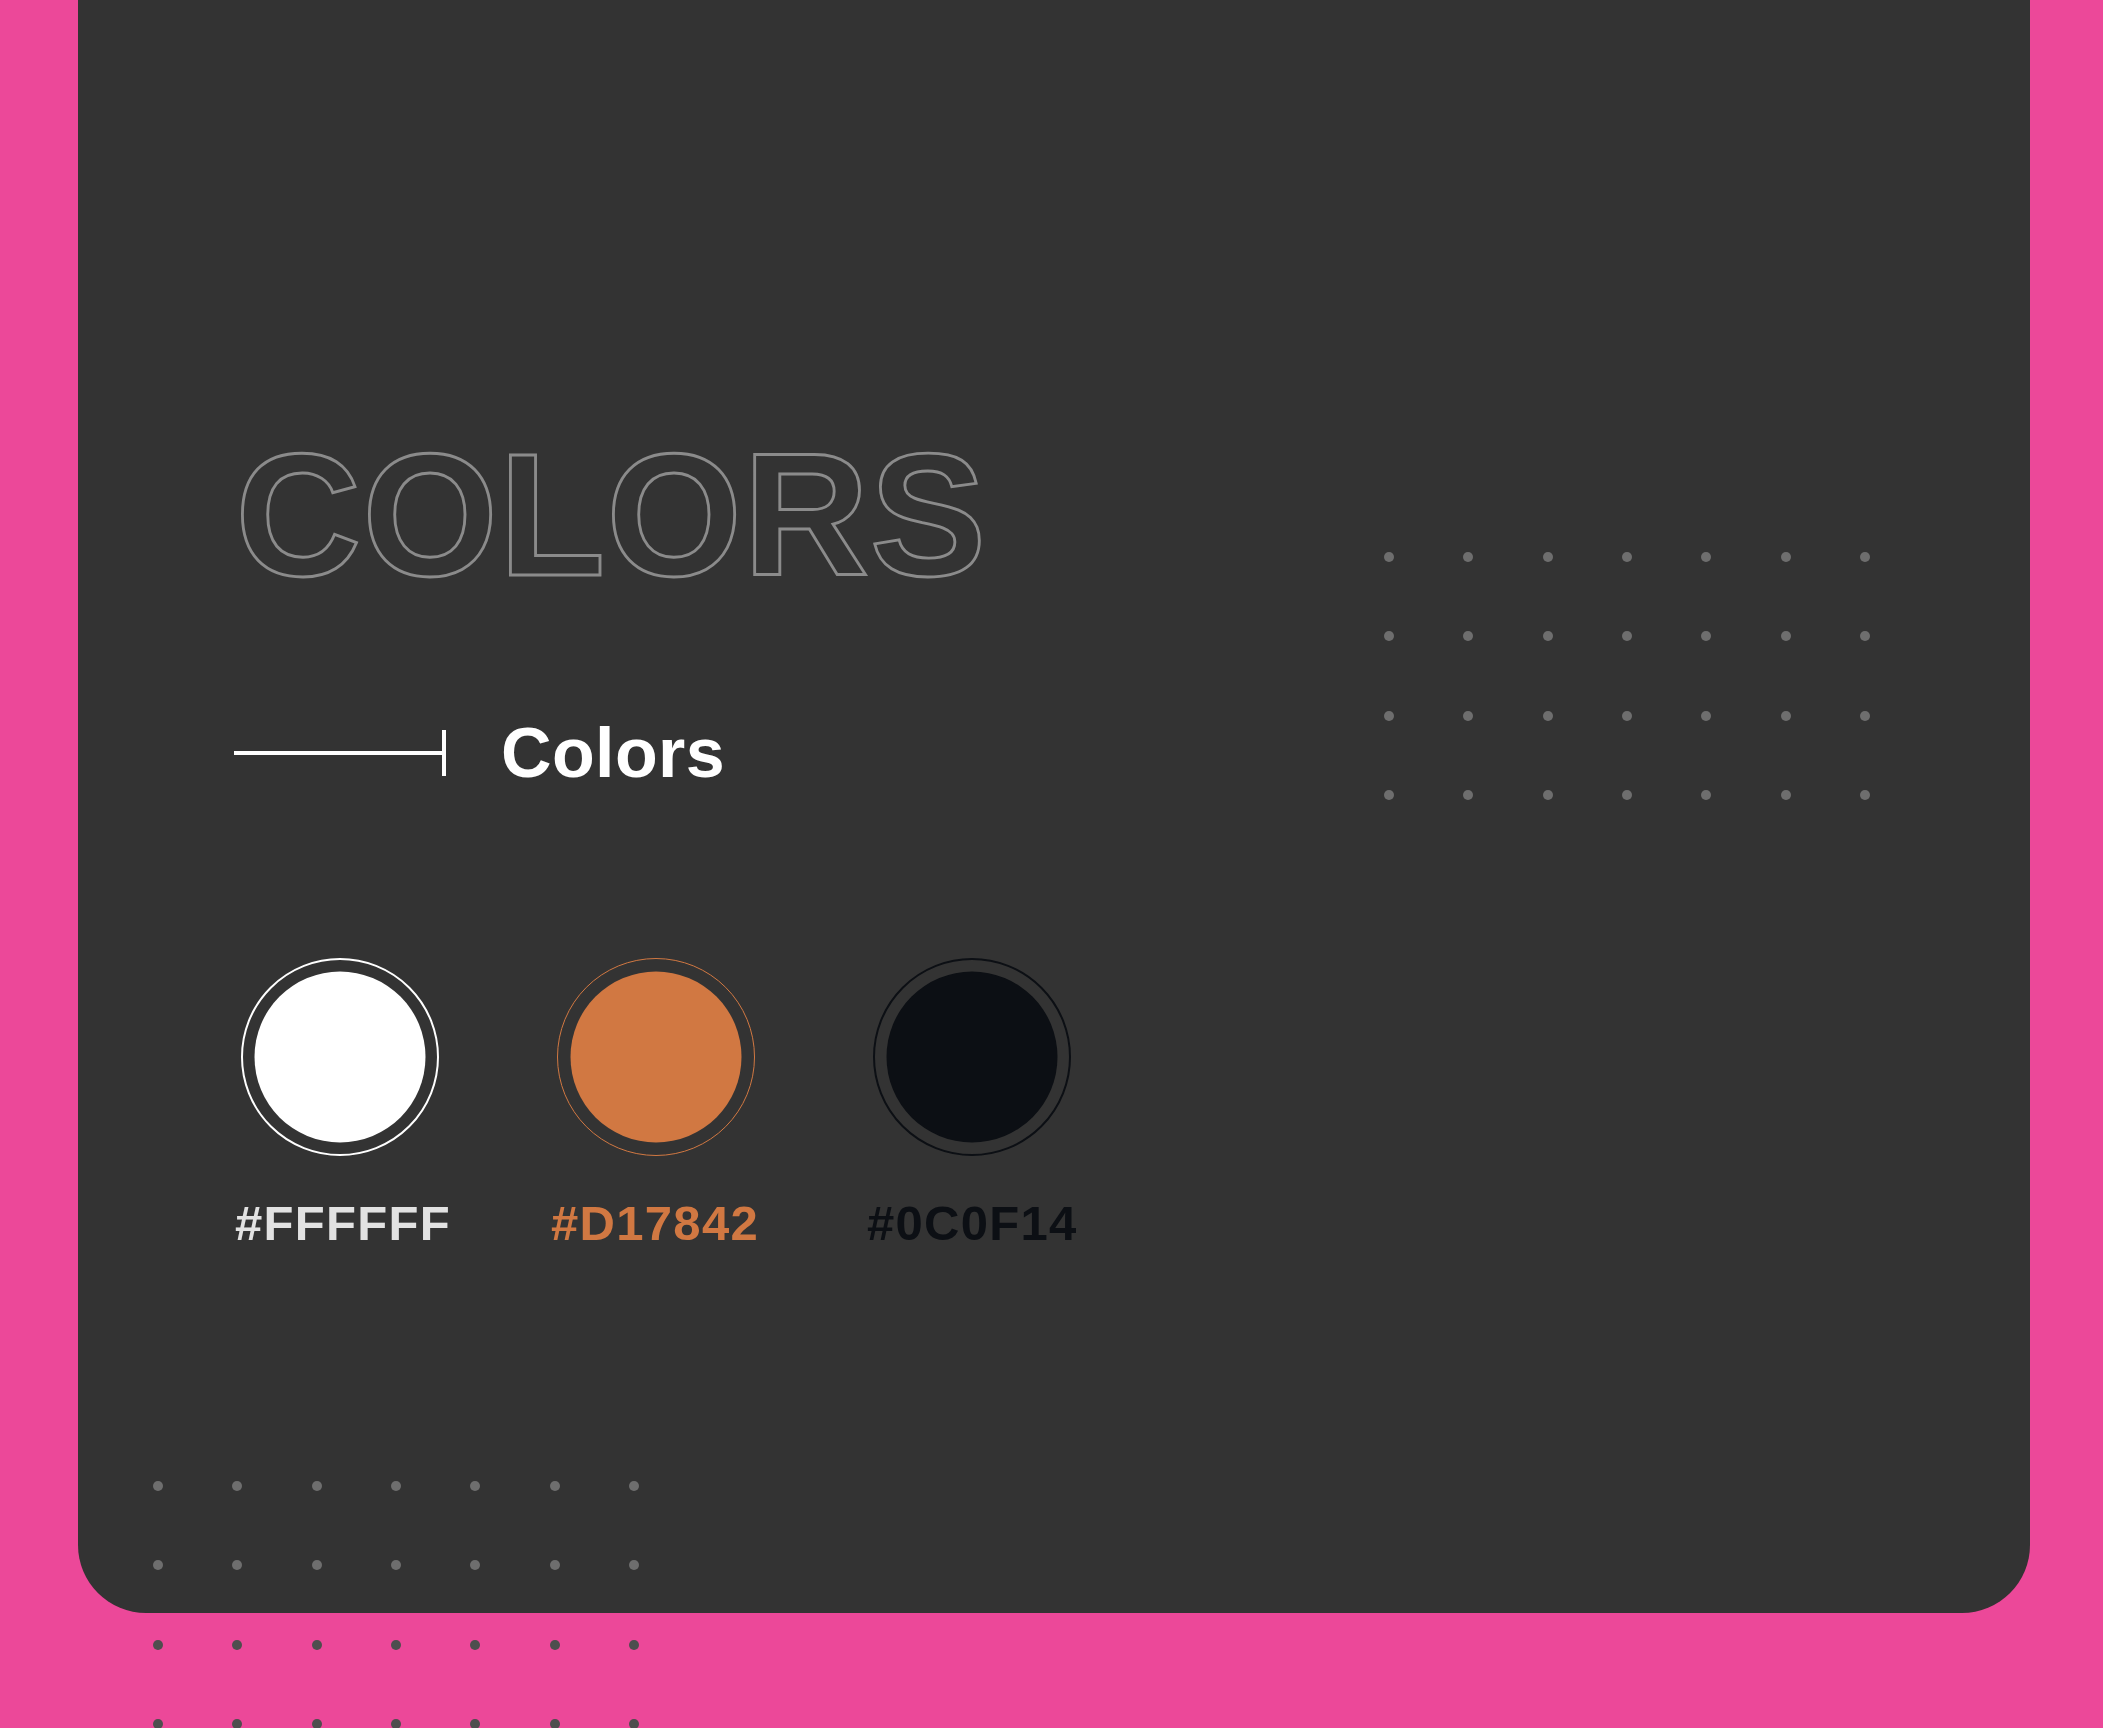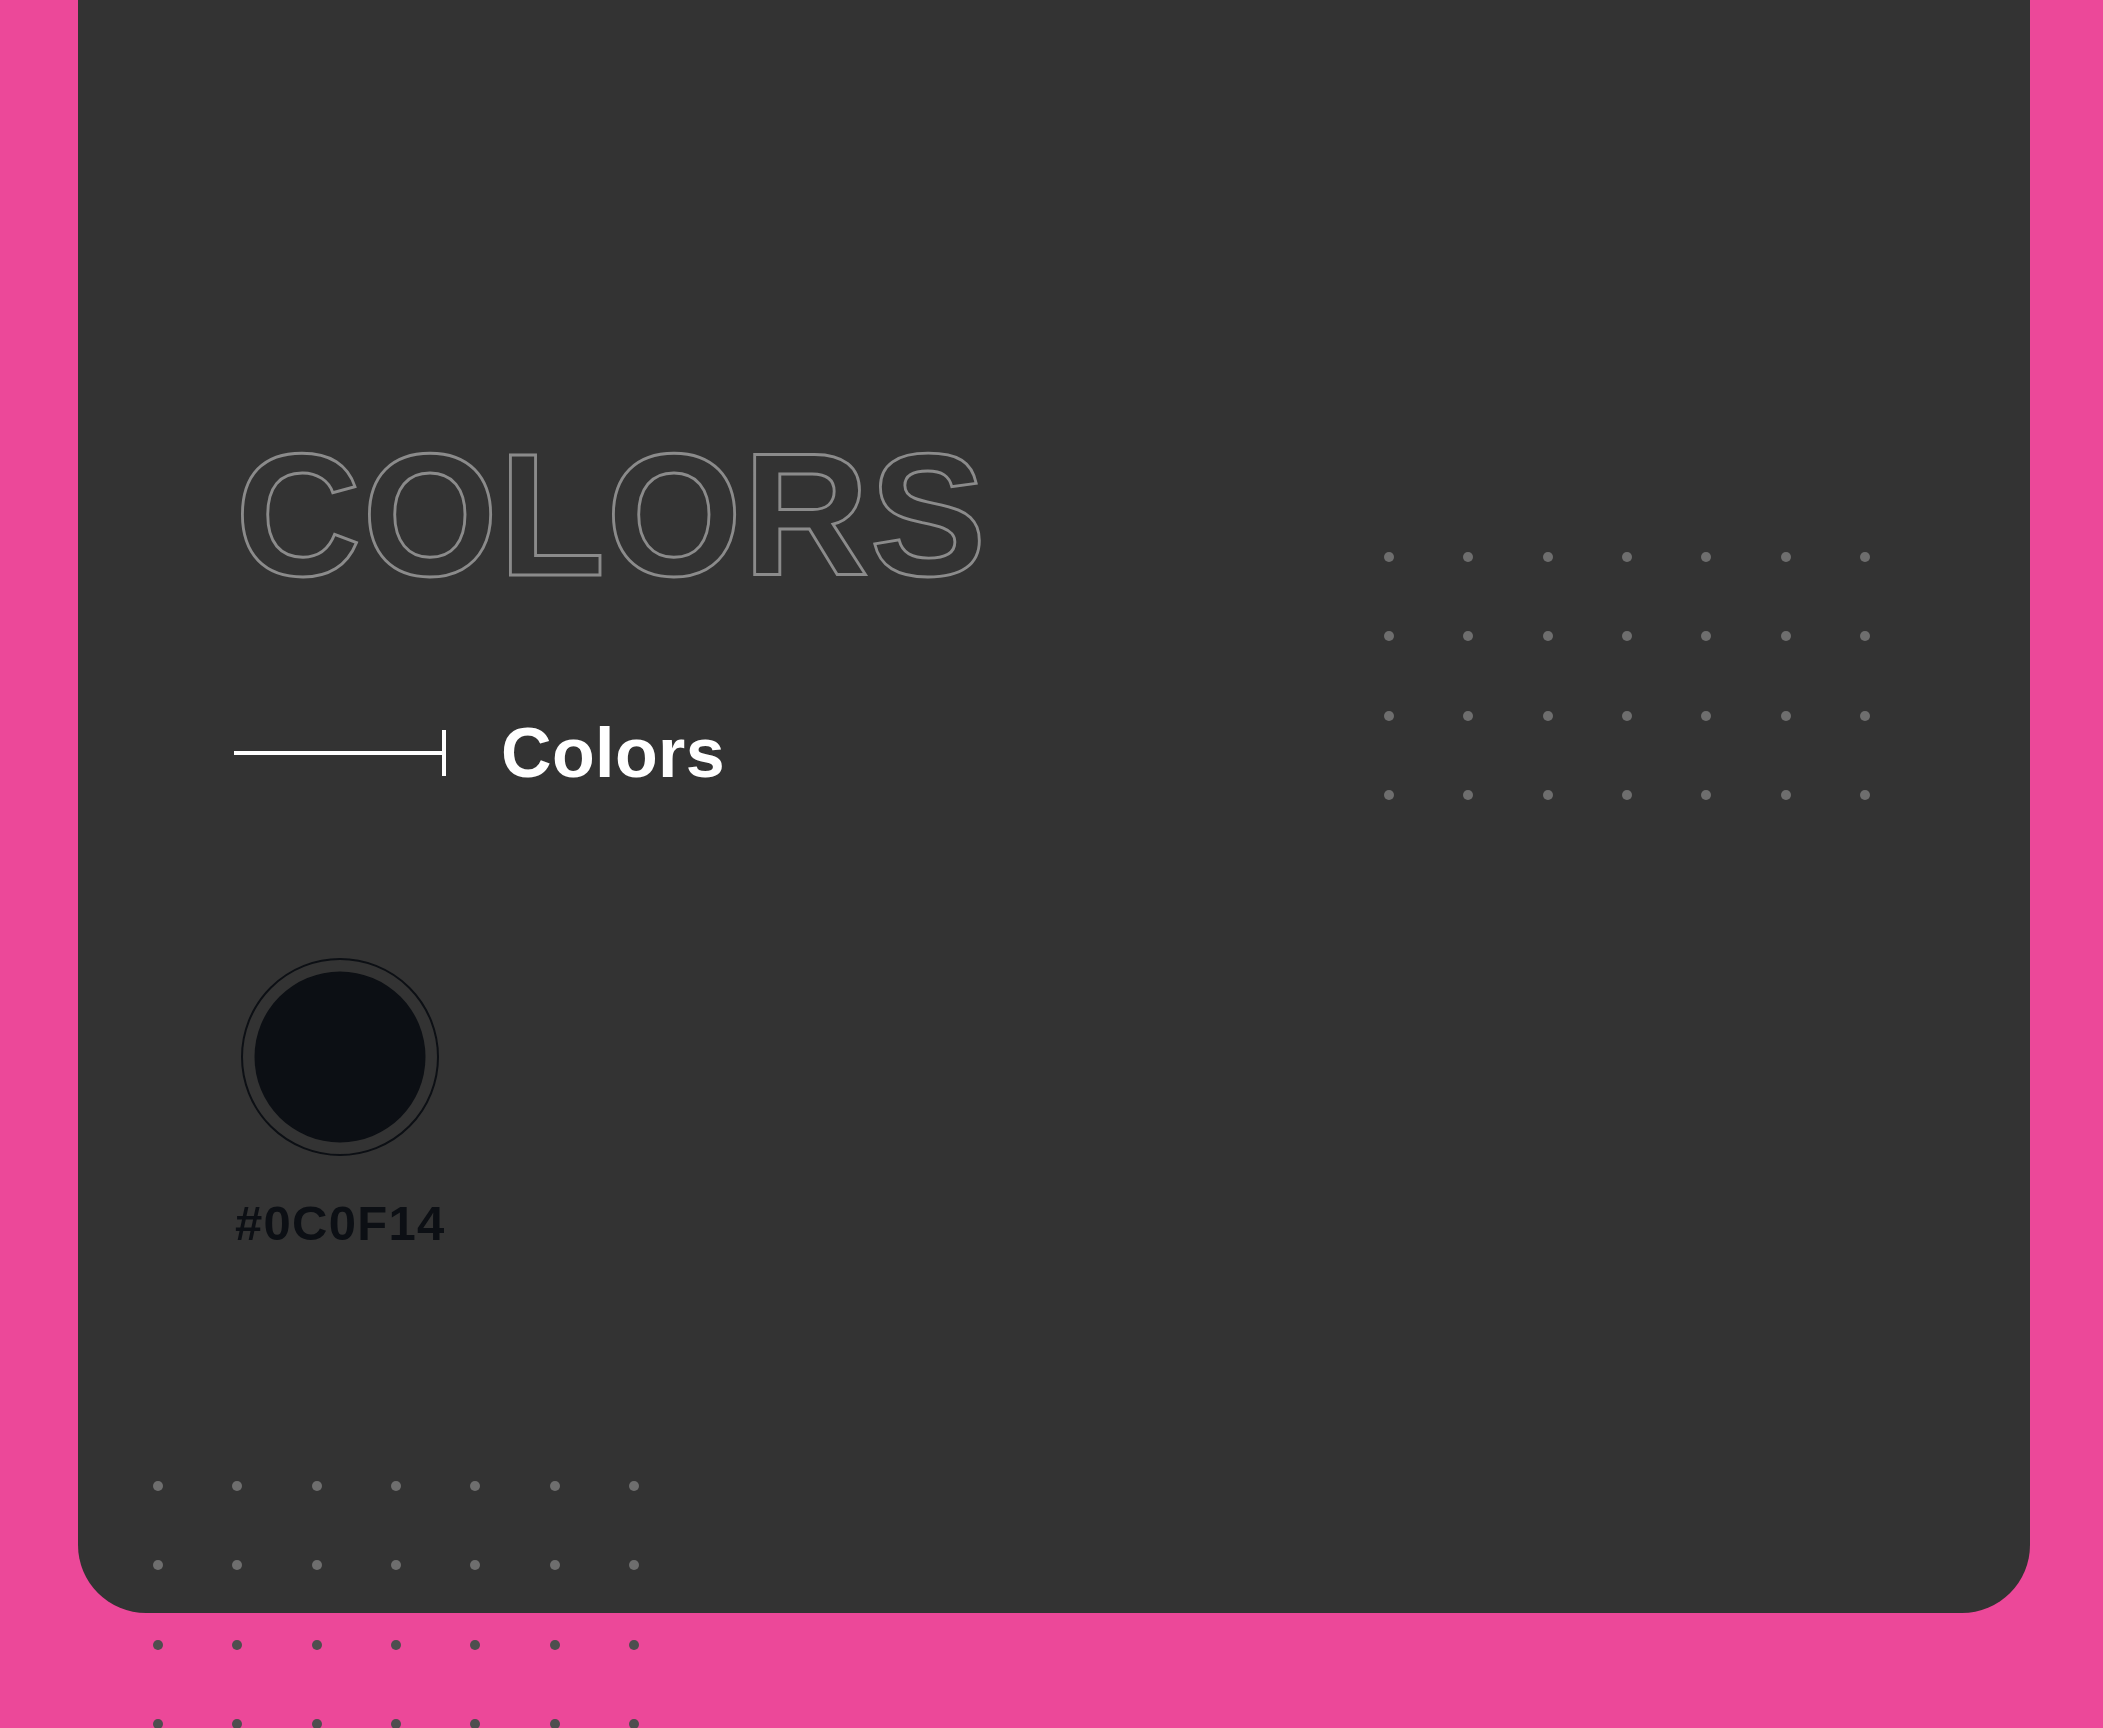--- a/index.html
+++ b/index.html
@@ -208,22 +208,36 @@
         <div class="dot light" style="left: 79px; top: 238px;"></div>
         <div class="dot light" style="left: 159px; top: 238px;"></div>
         <div class="dot light" style="left: 238px; top: 238px;"></div>
         <div class="dot light" style="left: 317px; top: 238px;"></div>
         <div class="dot light" style="left: 397px; top: 238px;"></div>
         <div class="dot light" style="left: 476px; top: 238px;"></div>
       </div>
 
     <div class="swatches">
 
-
-
+      <div class="swatch">
+        <div class="swatch-circle">
+          <div class="swatch-ring" style="border: 2.7px solid rgb(255, 255, 255);"></div>
+          <div class="swatch-fill" style="background: rgb(255, 255, 255);"></div>
+        </div>
+        <div class="swatch-label" style="color: rgb(226, 226, 226);">#FFFFFF</div>
+      </div>
+
+
+      <div class="swatch">
+        <div class="swatch-circle">
+          <div class="swatch-ring" style="border: 1.8px solid rgb(209, 120, 66);"></div>
+          <div class="swatch-fill" style="background: rgb(209, 120, 66);"></div>
+        </div>
+        <div class="swatch-label" style="color: rgb(209, 120, 66);">#D17842</div>
+      </div>
 
       <div class="swatch">
         <div class="swatch-circle">
           <div class="swatch-ring" style="border: 2.7px solid rgb(12, 15, 20);"></div>
           <div class="swatch-fill" style="background: rgb(12, 15, 20);"></div>
         </div>
         <div class="swatch-label" style="color: rgb(12, 15, 20);">#0C0F14</div>
       </div>
 
     </div>

